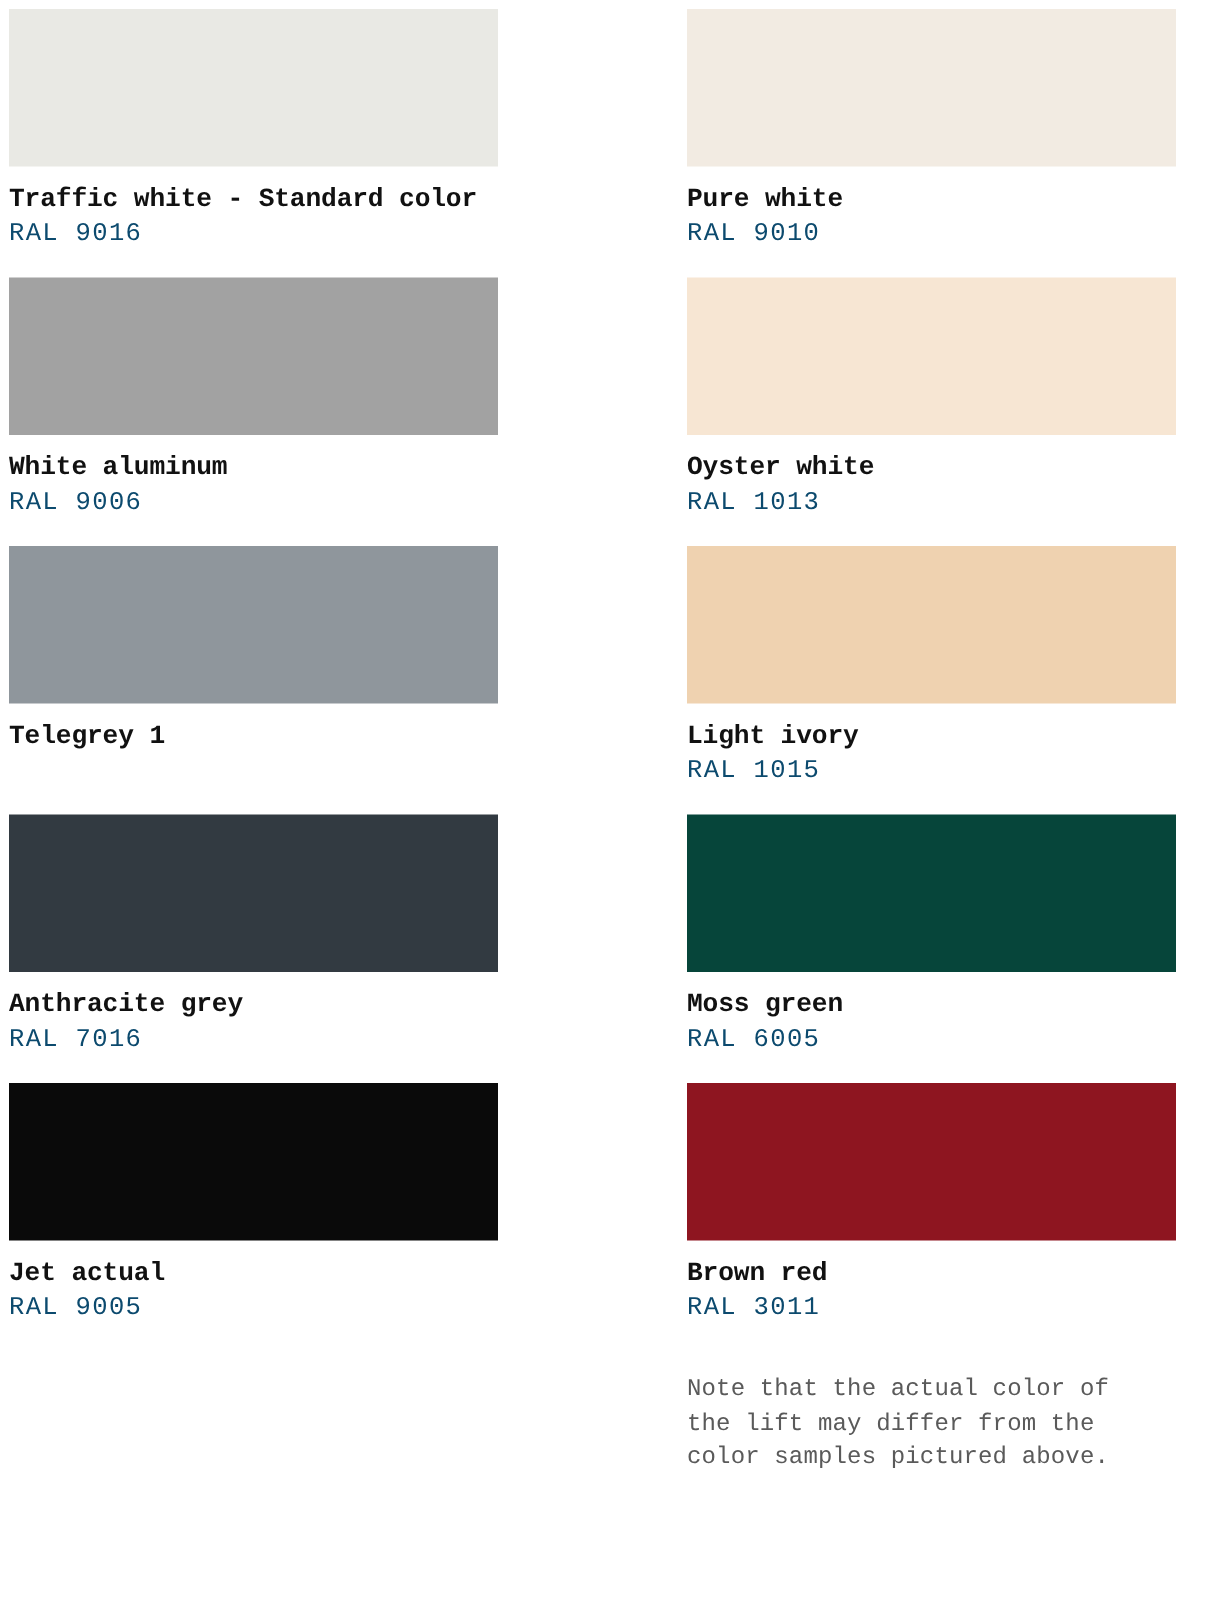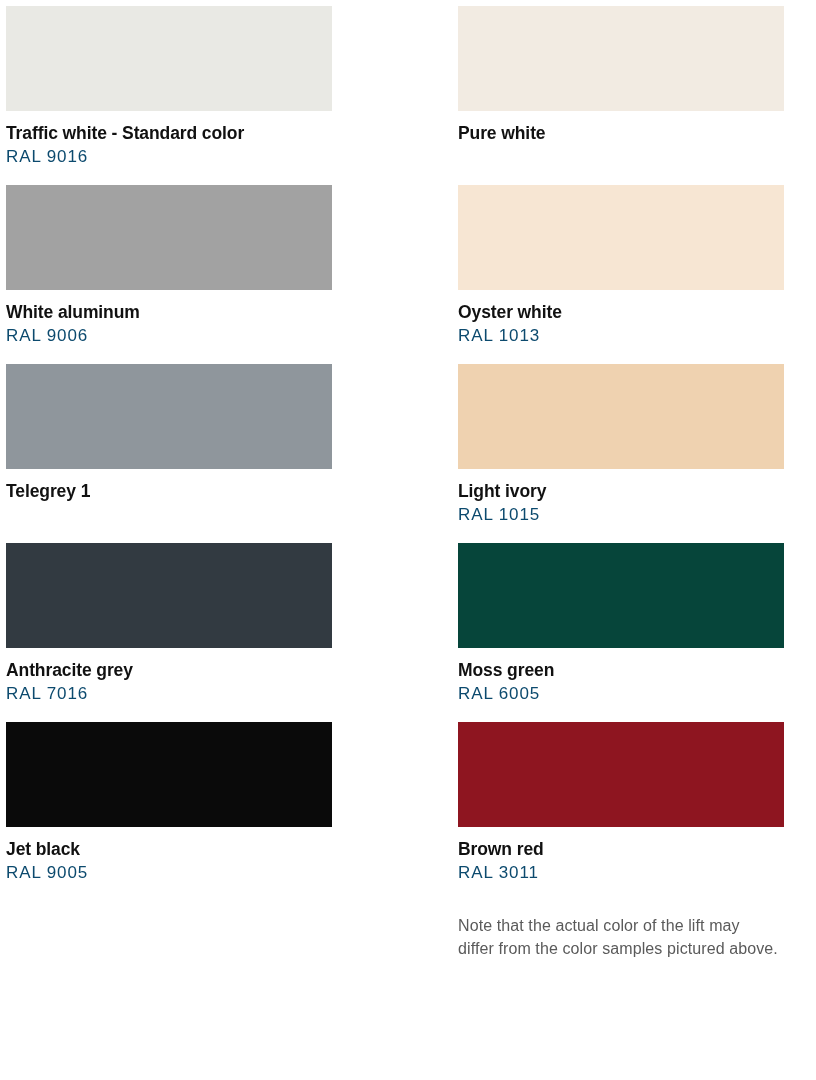--- a/index.html
+++ b/index.html
@@ -15,20 +15,21 @@
     color: #1a1a1a;
     overflow: hidden;
   }
 
   .palette {
     position: relative;
     width: 816px;
     height: 1080px;
     box-sizing: border-box;
     padding: 6px 0 0 0;
+    font-family: Liberation Mono, monospace;
   }
 
   .column {
     position: absolute;
     top: 6px;
     width: 326px;
   }
   .column-left  { left: 6px; }
   .column-right { left: 458px; }
 
@@ -101,28 +102,29 @@
         <div class="swatch-chip" style="background: rgb(143, 150, 156);"></div>
         <div class="swatch-name">Telegrey 1</div>
       </div>
       <div class="swatch-cell" style="--sel: #DD4FD4;">
         <div class="swatch-chip" style="background: rgb(50, 58, 65);"></div>
         <div class="swatch-name">Anthracite grey</div>
         <div class="swatch-code">RAL  7016</div>
       </div>
       <div class="swatch-cell" style="--sel: #DD4FD4;">
         <div class="swatch-chip" style="background: rgb(10, 10, 10);"></div>
-        <div class="swatch-name">Jet black</div>
+        <div class="swatch-name">Jet actual</div>
         <div class="swatch-code">RAL  9005</div>
       </div>
     </div>
   <div class="column column-right">
       <div class="swatch-cell" style="--sel: #DD4FD4;">
         <div class="swatch-chip" style="background: rgb(242, 235, 226);"></div>
         <div class="swatch-name">Pure white</div>
+        <div class="swatch-code">RAL  9010</div>
       </div>
       <div class="swatch-cell" style="--sel: #DD4FD4;">
         <div class="swatch-chip" style="background: rgb(247, 230, 211);"></div>
         <div class="swatch-name">Oyster white</div>
         <div class="swatch-code">RAL  1013</div>
       </div>
       <div class="swatch-cell" style="--sel: #DD4FD4;">
         <div class="swatch-chip" style="background: rgb(239, 210, 176);"></div>
         <div class="swatch-name">Light ivory</div>
         <div class="swatch-code">RAL  1015</div>

